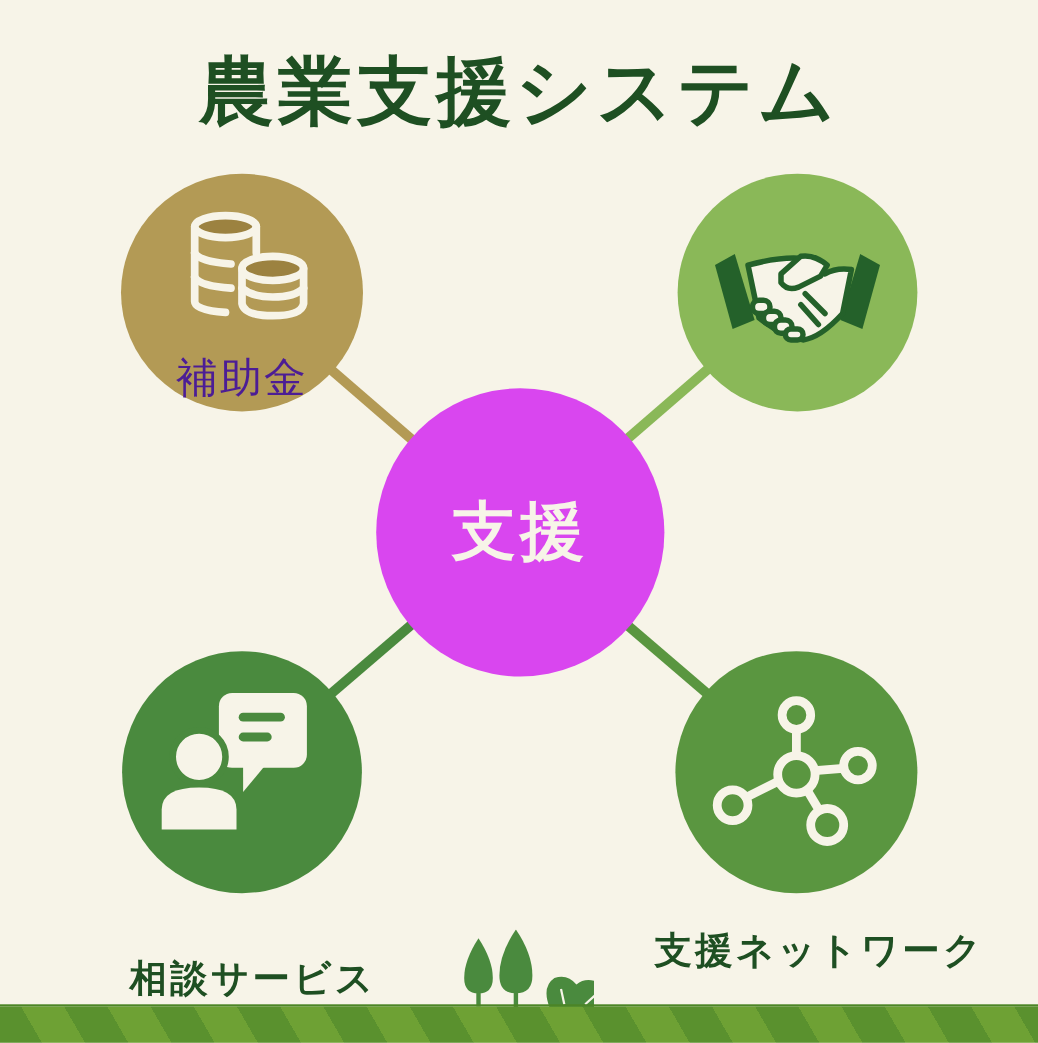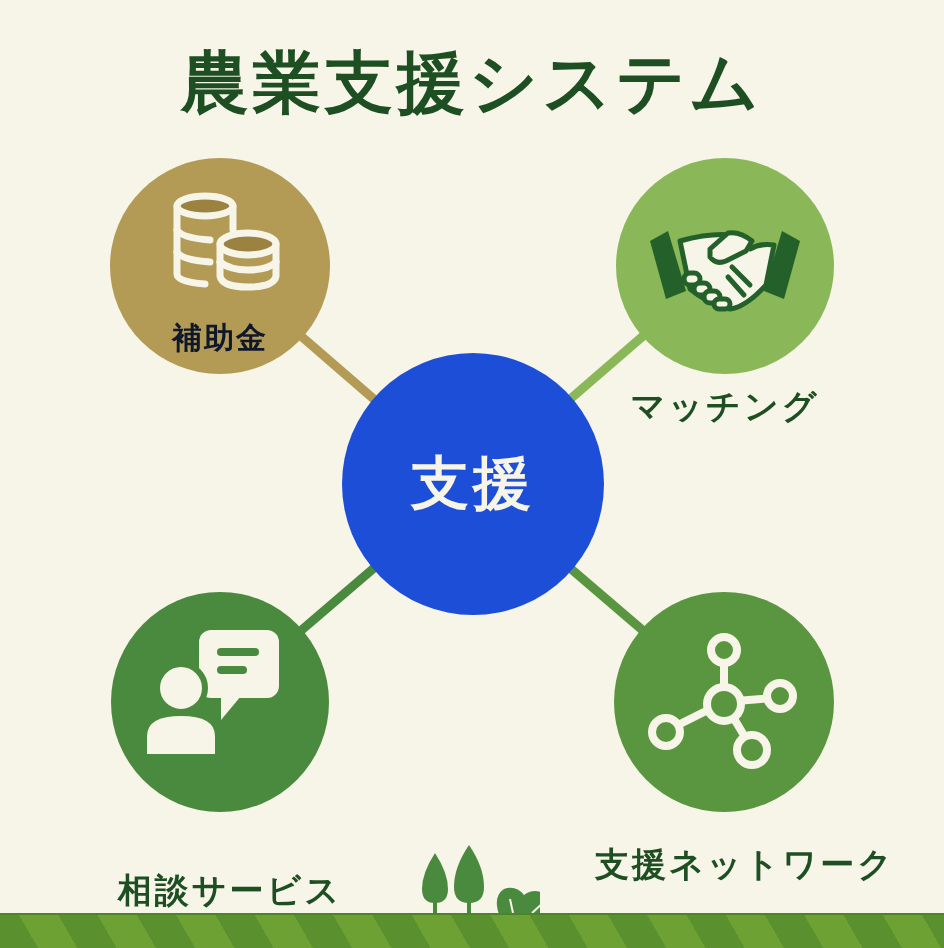--- a/index.html
+++ b/index.html
@@ -15,21 +15,21 @@
   svg.lines { position:absolute; left:0; top:0; }
   .node {
     position:absolute; border-radius:50%;
     display:flex; align-items:center; justify-content:center;
   }
   .center-label {
     color:#f7f4e8; font-size:58px; font-weight:bold; letter-spacing:4px;
   }
   .inner-label {
     position:absolute; left:0; width:100%; text-align:center;
-    color:#0f172a; font-size:30px; font-weight:bold; letter-spacing:2px;
+    color:#4c1d95; font-size:38px; font-weight:normal; letter-spacing:2px;
   }
   .label {
     position:absolute; text-align:center; color:#1e4f22;
     font-size:34px; font-weight:bold; letter-spacing:3px; line-height:44px;
   }
   .ground {
     position:absolute; left:0; top:913px; width:944px; height:35px;
     background: repeating-linear-gradient(60deg, #5a912e 0px, #5a912e 34px, #6ea134 34px, #6ea134 68px);
     border-top:2px solid #4c8526;
   }
@@ -79,24 +79,23 @@
         <rect x="64" y="88" width="16" height="10" rx="5"></rect>
       </g>
       <g stroke="#24612a" stroke-width="5" stroke-linecap="round">
         <line x1="82" y1="56" x2="100" y2="74"></line>
         <line x1="78" y1="66" x2="94" y2="84"></line>
       </g>
     </svg>
   </span>
 </div>
 <div class="label" style="left:600px;top:384px;width:250px;">
-  <div>マッチング</div>
 </div>
 
-<div class="node" style="left:342px;top:353px;width:262px;height:262px;background:#1d4ed8;">
+<div class="node" style="left:342px;top:353px;width:262px;height:262px;background:#d946ef;">
   <span class="center-label">支援</span>
 </div>
 
 <div class="node" style="left:111px;top:592px;width:218px;height:220px;background:#4a8a3e;">
   <span class="icon" style="position:absolute;left:34px;top:34px;">
     <svg width="140" height="130" viewBox="0 0 140 130">
       <rect x="54" y="4" width="80" height="68" rx="12" fill="#f7f4e8"></rect>
       <polygon points="76,70 96,70 76,94" fill="#f7f4e8"></polygon>
       <rect x="72" y="22" width="42" height="8" rx="4" fill="#4a8a3e"></rect>
       <rect x="72" y="40" width="30" height="8" rx="4" fill="#4a8a3e"></rect>

